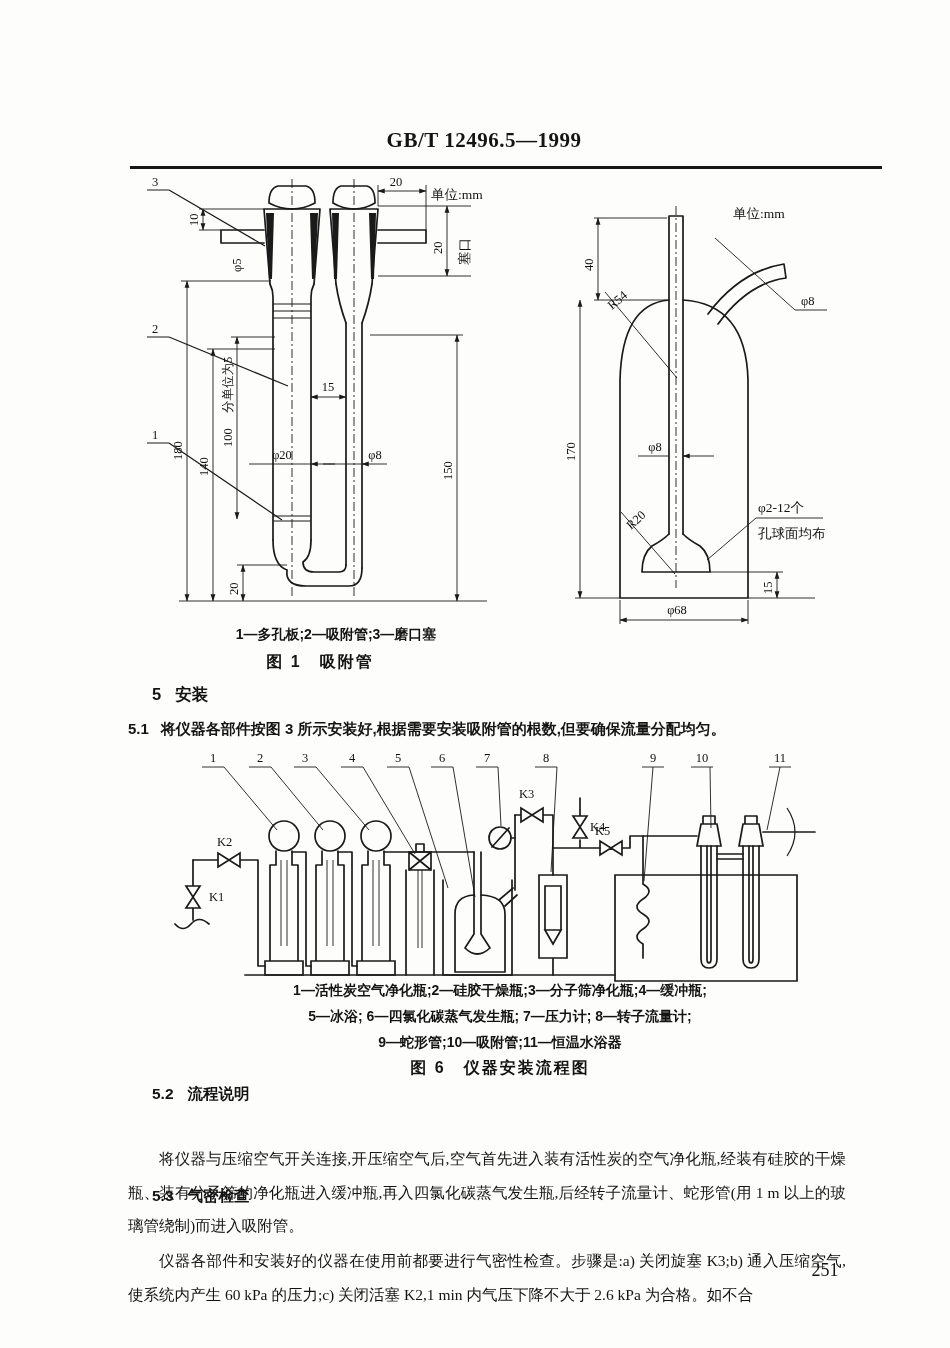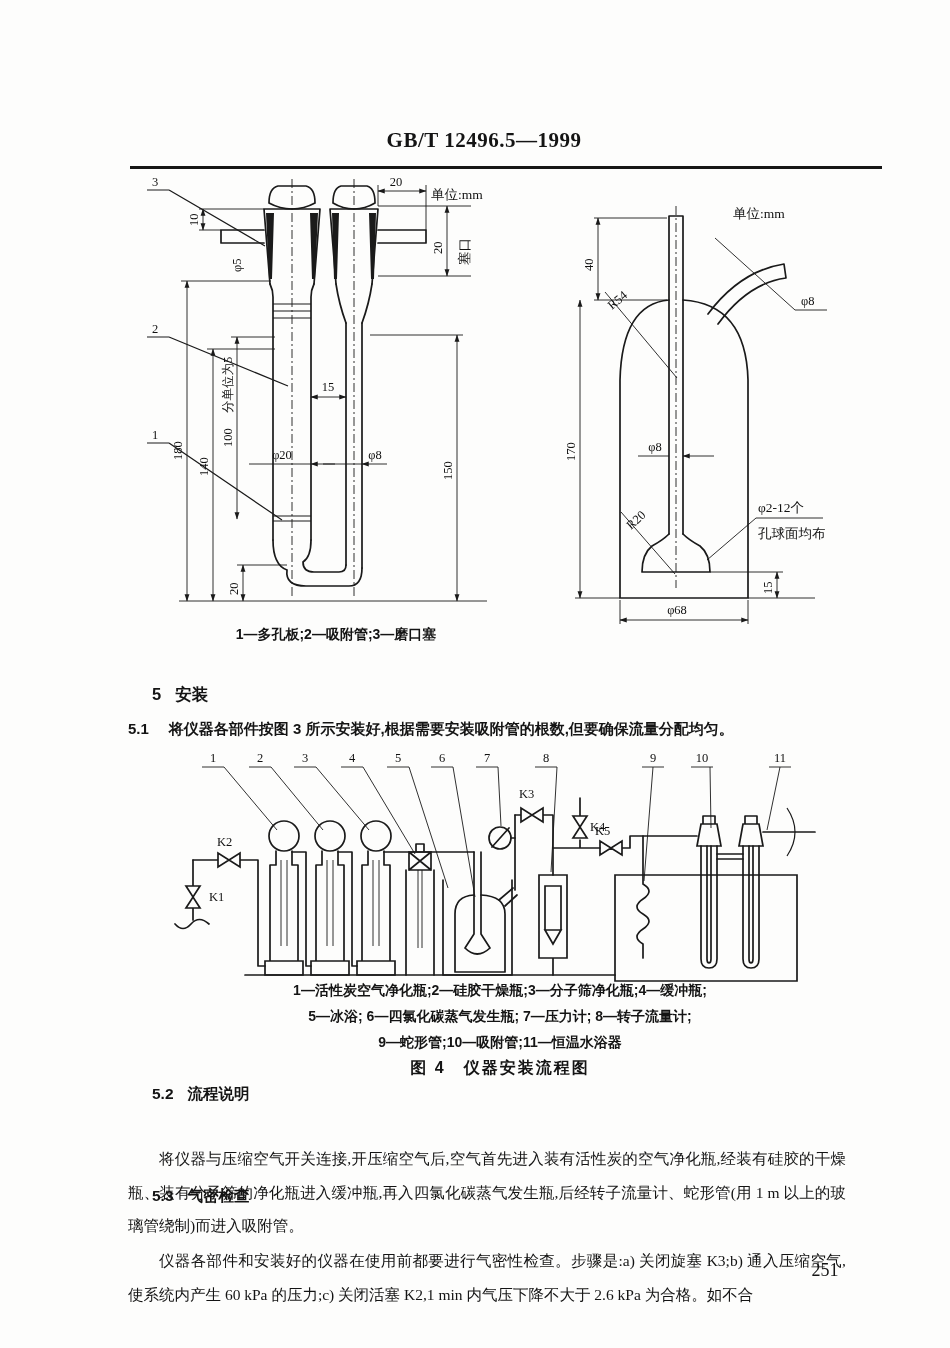--- a/index.html
+++ b/index.html
@@ -89,20 +89,21 @@
     <text class="big" x="306" y="26">单位:mm</text>
     <text transform="translate(317,81) rotate(-90)">20</text>
     <text class="big" transform="translate(344,92) rotate(-90)">塞口</text>
     <text x="203" y="218" text-anchor="middle">15</text>
     <text x="157" y="286" text-anchor="middle">φ20</text>
     <text x="250" y="286" text-anchor="middle">φ8</text>
     <text transform="translate(327,307) rotate(-90)">150</text>
     <text transform="translate(113,422) rotate(-90)">20</text>
   </svg>
   <div class="abs figleg" style="left:146px;top:626px;width:380px;text-align:center;">1—多孔板;2—吸附管;3—磨口塞</div>
+  <div class="abs figcap" style="left:130px;top:652px;width:380px;text-align:center;">图 1　吸附管</div>
 
   <svg class="abs" style="left:555px;top:188px;" width="330" height="445" viewBox="0 0 330 445">
     <path class="cl" d="M121,18 V400"></path>
 
     <path class="dr" d="M114,28 V346 M128,28 V346 M114,28 H128"></path>
 
     <path class="dr" d="M65,192 Q67,116 114,112 M193,192 Q191,116 128,112 M65,192 V410 M193,192 V410 M65,410 H193"></path>
     <path class="th" d="M20,410 H65 M193,410 H260"></path>
 
     <path class="dr" d="M153,126 Q185,83 229,76 M163,136 Q193,95 231,90 M229,76 L231,90"></path>
@@ -131,21 +132,21 @@
     <text class="big" x="203" y="324">φ2-12个</text>
     <text class="big" x="203" y="350">孔球面均布</text>
     <text transform="translate(217,406) rotate(-90)">15</text>
     <text x="122" y="426" text-anchor="middle">φ68</text>
   </svg>
 
   <div class="abs sechead" style="left:128px;top:684px;">
     <span class="num">5</span><span>安装</span>
   </div>
   <div class="abs" style="left:128px;top:720px;width:730px;font-family:'Liberation Sans',sans-serif;font-weight:bold;font-size:15px;">
-    <span style="margin-right:20px;">5.1</span><span>将仪器各部件按图 3 所示安装好,根据需要安装吸附管的根数,但要确保流量分配均匀。</span>
+    <span style="margin-right:12px;">5.1</span><span>将仪器各部件按图 3 所示安装好,根据需要安装吸附管的根数,但要确保流量分配均匀。</span>
   </div>
 
   <svg class="abs" style="left:125px;top:748px;" width="790" height="238" viewBox="0 0 790 238">
 
     <path class="th" d="M77,19 H99 M99,19 L152,82 M124,19 H146 M146,19 L198,82 M169,19 H191 M191,19 L244,82 M216,19 H238 M238,19 L290,106 M262,19 H284 M284,19 L323,140 M306,19 H328 M328,19 L350,149 M351,19 H373 M373,19 L376,78 M410,19 H432 M432,19 L426,124 M517,19 H539 M528,19 L519,133 M566,19 H588 M585,19 L586,80 M644,19 H666 M655,19 L642,82"></path>
     <text x="88" y="14" text-anchor="middle">1</text>
     <text x="135" y="14" text-anchor="middle">2</text>
     <text x="180" y="14" text-anchor="middle">3</text>
     <text x="227" y="14" text-anchor="middle">4</text>
     <text x="273" y="14" text-anchor="middle">5</text>
@@ -221,21 +222,21 @@
       <path class="dr" d="M592,106 H618 M592,111 H618"></path>
     </g>
 
     <path class="dr" d="M638,84 H690"></path>
     <path class="md" d="M662,60 Q678,84 662,108"></path>
   </svg>
 
   <div class="abs figleg" style="left:128px;top:982px;width:744px;text-align:center;">1—活性炭空气净化瓶;2—硅胶干燥瓶;3—分子筛净化瓶;4—缓冲瓶;</div>
   <div class="abs figleg" style="left:128px;top:1008px;width:744px;text-align:center;">5—冰浴; 6—四氯化碳蒸气发生瓶; 7—压力计; 8—转子流量计;</div>
   <div class="abs figleg" style="left:128px;top:1034px;width:744px;text-align:center;">9—蛇形管;10—吸附管;11—恒温水浴器</div>
-  <div class="abs figcap" style="left:128px;top:1058px;width:744px;text-align:center;">图 4　仪器安装流程图</div>
+  <div class="abs figcap" style="left:128px;top:1058px;width:744px;text-align:center;">图 6　仪器安装流程图</div>
 
   <div class="abs sechead" style="left:128px;top:1084px;font-size:15.5px;">
     <span class="num">5.2</span><span>流程说明</span>
   </div>
   <div class="abs body-p indent" style="left:128px;top:1106px;width:718px;">将仪器与压缩空气开关连接,开压缩空气后,空气首先进入装有活性炭的空气净化瓶,经装有硅胶的干燥瓶、装有分子筛的净化瓶进入缓冲瓶,再入四氯化碳蒸气发生瓶,后经转子流量计、蛇形管(用 1 m 以上的玻璃管绕制)而进入吸附管。</div>
 
   <div class="abs sechead" style="left:128px;top:1186px;font-size:15.5px;">
     <span class="num">5.3</span><span>气密检查</span>
   </div>
   <div class="abs body-p indent" style="left:128px;top:1208px;width:718px;">仪器各部件和安装好的仪器在使用前都要进行气密性检查。步骤是:a) 关闭旋塞 K3;b) 通入压缩空气,使系统内产生 60 kPa 的压力;c) 关闭活塞 K2,1 min 内气压下降不大于 2.6 kPa 为合格。如不合</div>

